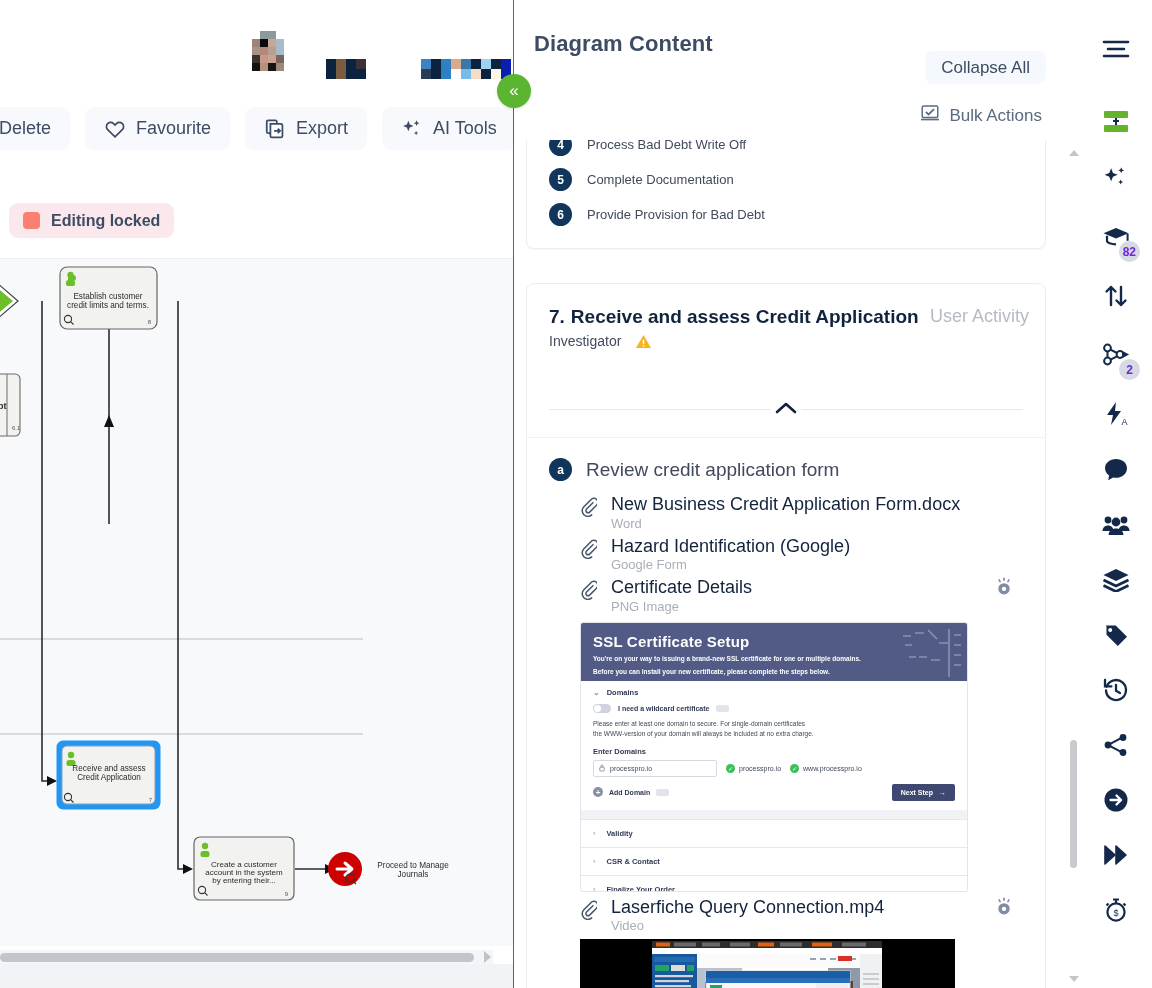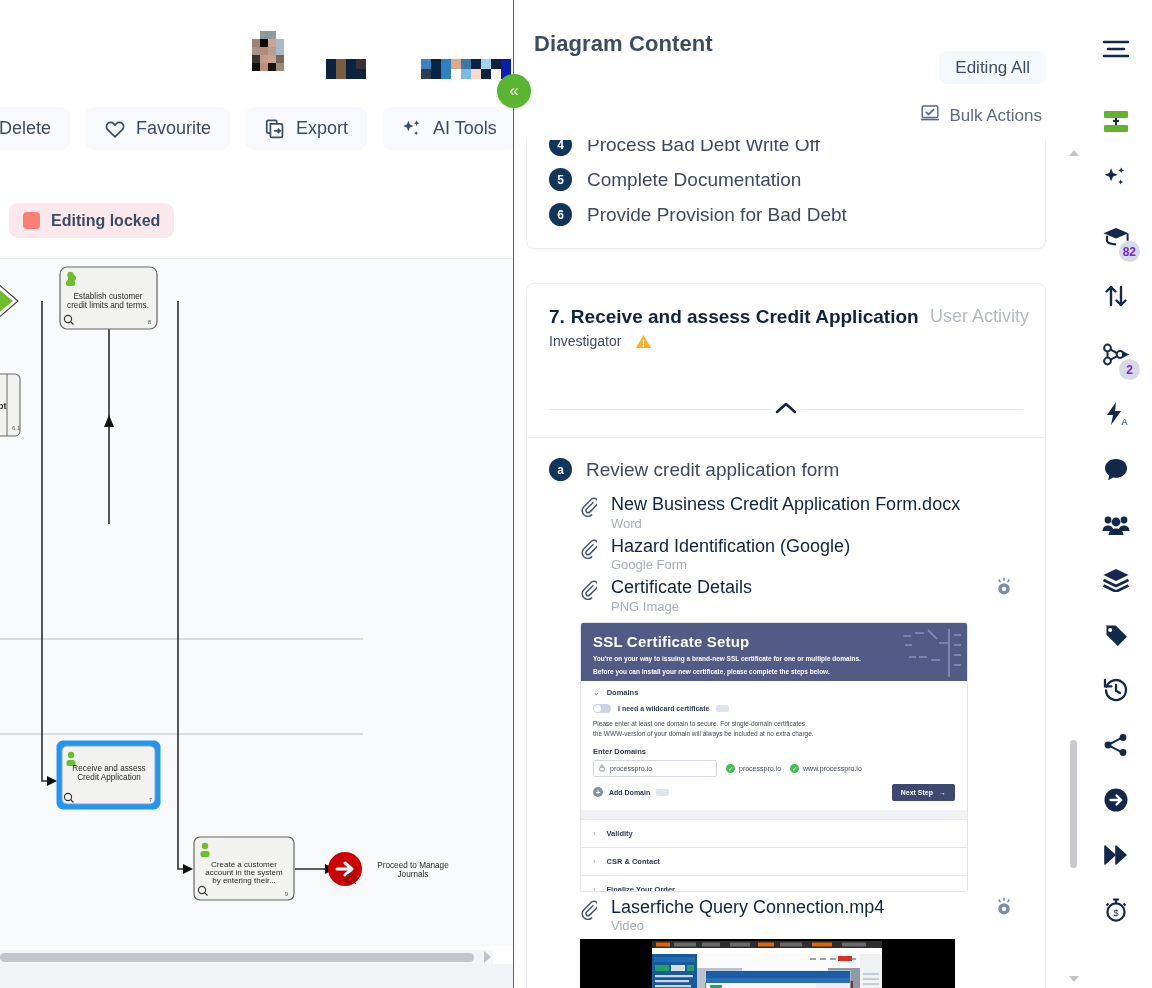--- a/index.html
+++ b/index.html
@@ -109,21 +109,21 @@
     position: absolute; left: 0; top: -28px; width: 520px; padding: 14px 0 16px 0;
   }
   .step-row { display: flex; align-items: center; gap: 15px; padding: 6px 22px; }
   .step-num {
     flex: 0 0 auto;
     width: 23px; height: 23px; border-radius: 50%;
     background: #12355b; color: #fff;
     font-size: 12px; font-weight: bold;
     display: flex; align-items: center; justify-content: center;
   }
-  .step-label { font-size: 19px; color: #404a5c; }
+  .step-label { font-size: 13px; color: #404a5c; }
 
   
   .card-activity {
     position: absolute; left: 0; top: 143px; width: 520px;
     min-height: 720px; padding: 0 0 10px 0;
   }
   .act-head { padding: 22px 22px 0 22px; position: relative; }
   .act-title { font-size: 19px; font-weight: bold; color: #12233d; }
   .act-title .num { margin-right: 6px; }
   .act-type {
@@ -403,21 +403,21 @@
     </div>
     <div class="left-bottom-fill"></div>
   </div>
 
   <div class="collapse-fab">
     <span>«</span>
   </div>
 
   <div class="panel">
     <div class="panel-title">Diagram Content</div>
-    <button class="collapse-all">Editing All</button>
+    <button class="collapse-all">Collapse All</button>
 
     <div class="bulk-actions">
       <span>
         <svg width="20" height="18" viewBox="0 0 24 22" fill="none" stroke="#5b6b82" stroke-width="1.8">
           <rect x="2.5" y="2.5" width="19" height="14" rx="1.6"></rect>
           <path d="M7 9.5l3.2 3.2L17 6.2" stroke-width="2.2"></path>
           <path d="M1 19h22" stroke-width="2"></path>
         </svg>
       </span>
       <span>Bulk Actions</span>

